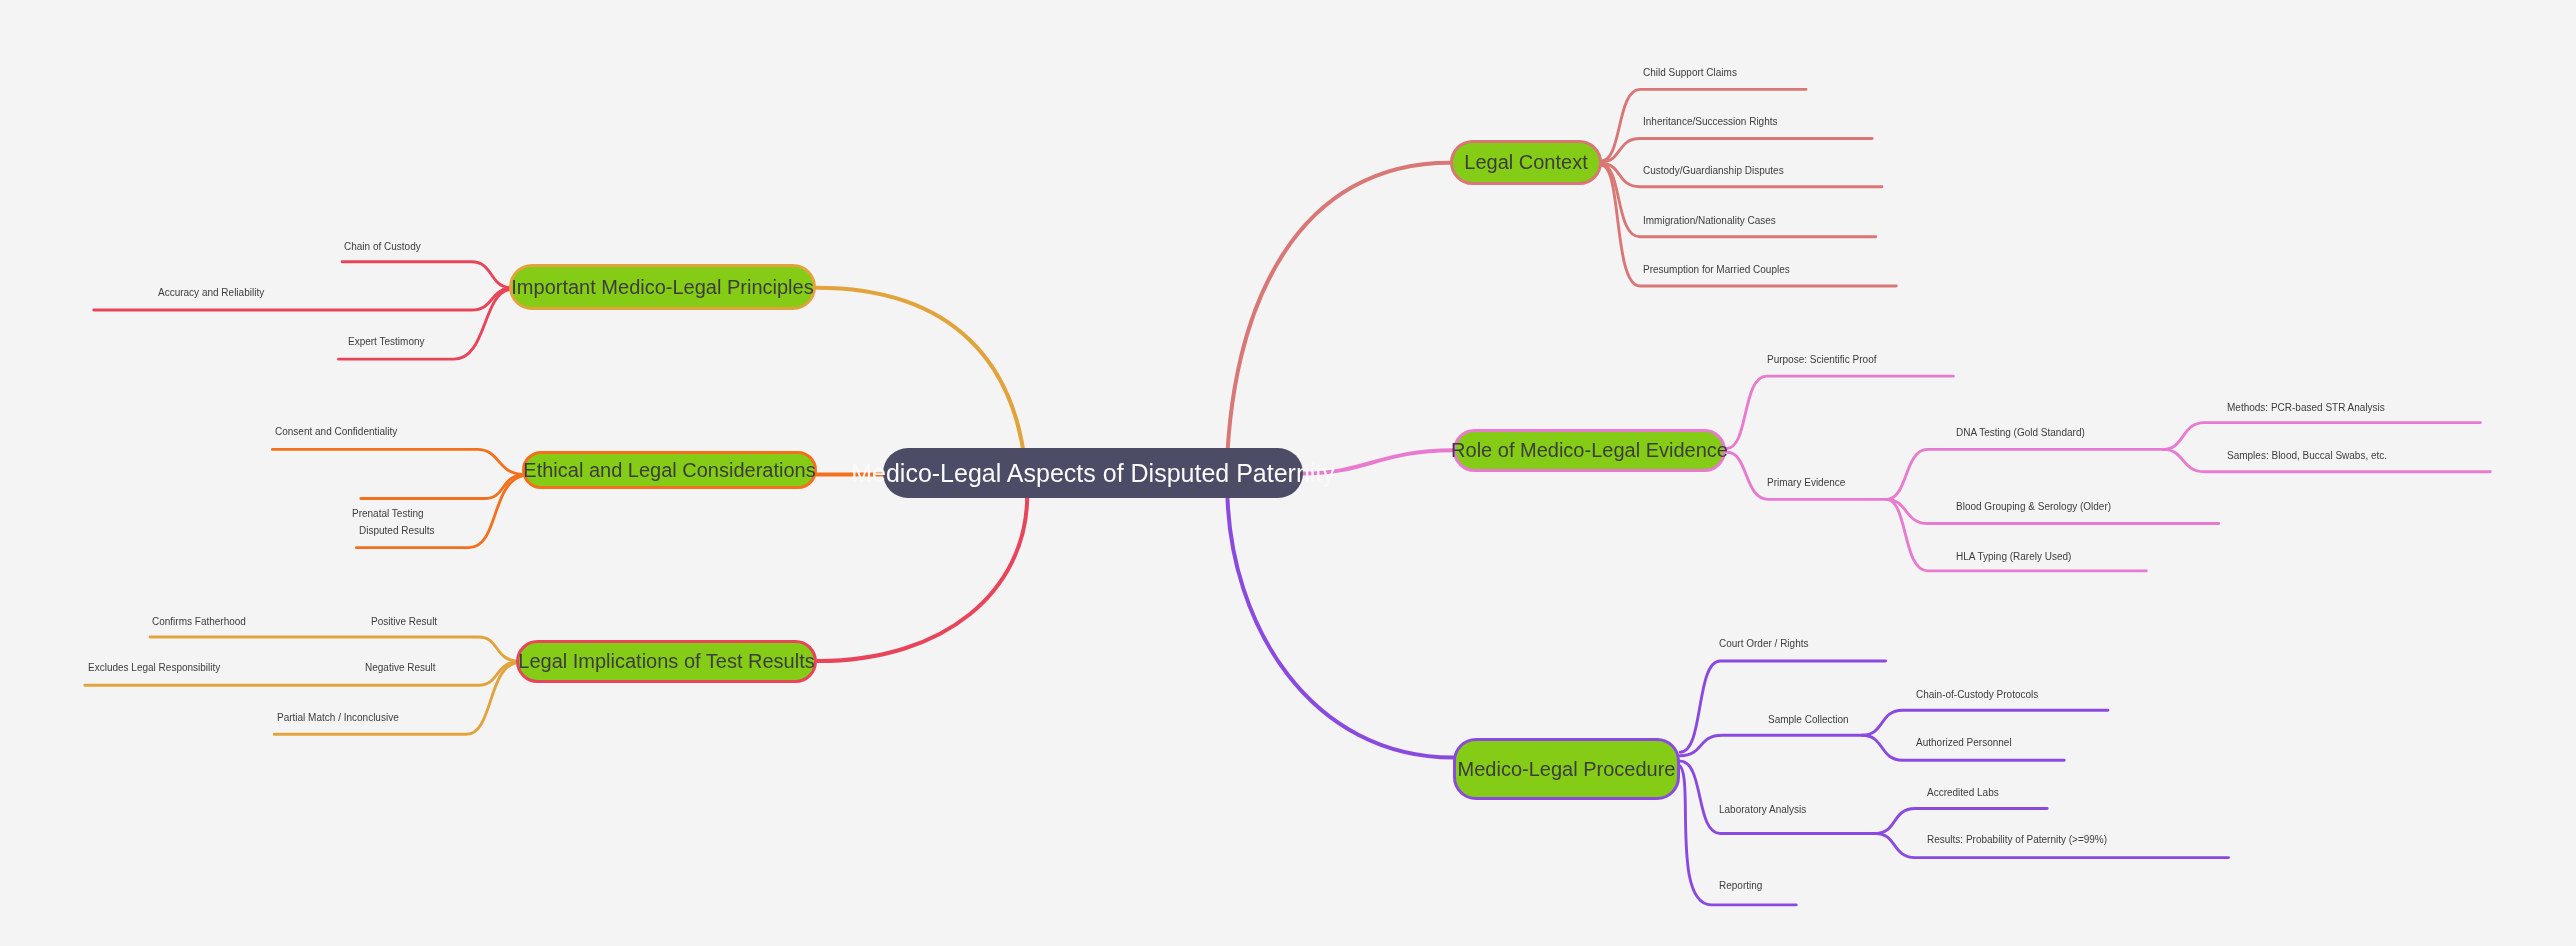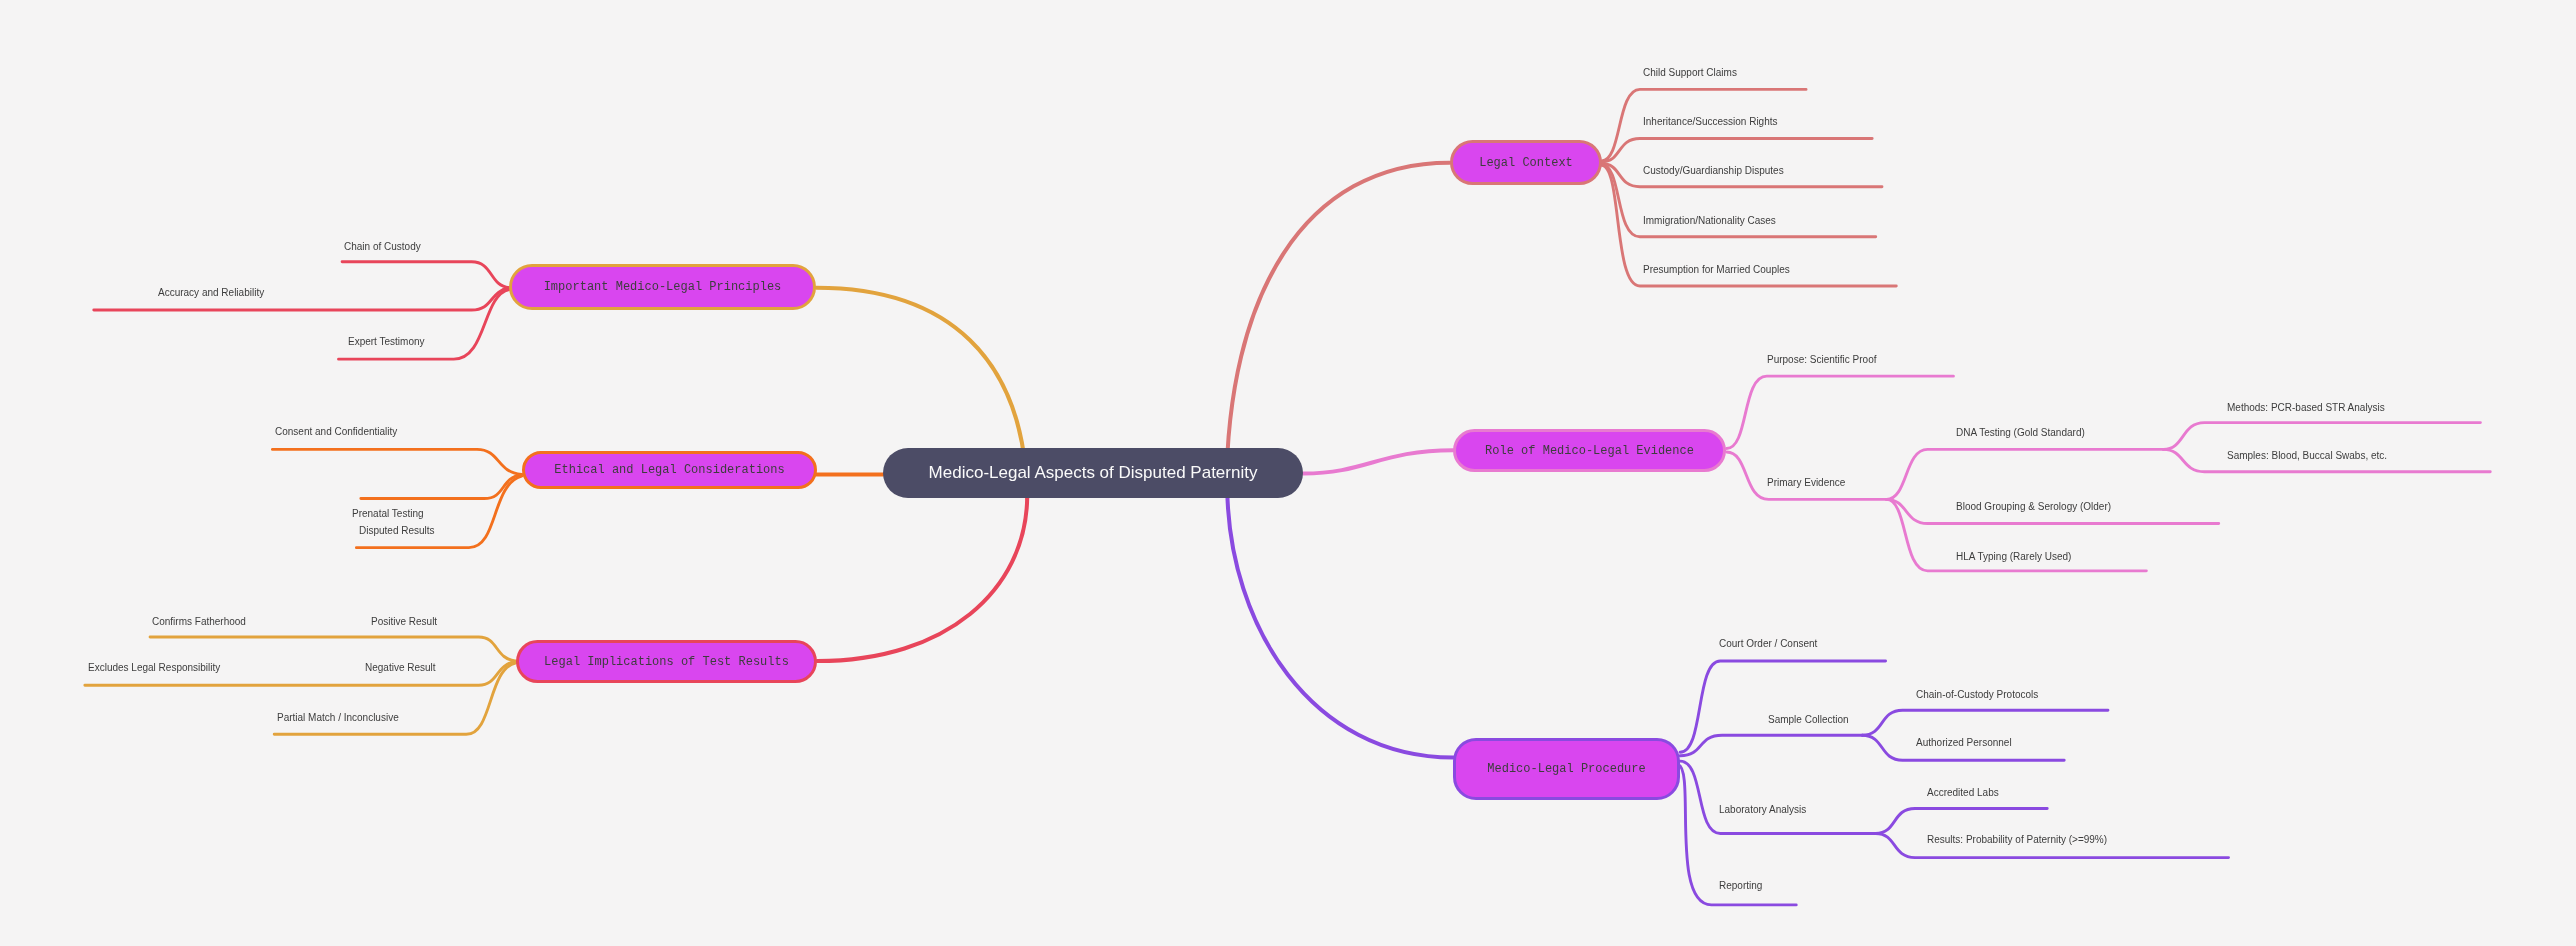--- a/index.html
+++ b/index.html
@@ -2,31 +2,31 @@
 <html style="font-size:14.3px"><head>
 <meta charset="utf-8">
 <style>
   html,body{margin:0;padding:0;background:#f5f4f4;}
   #canvas{position:relative;width:2576px;height:947px;background:#f5f4f4;overflow:hidden;
           font-family:"Liberation Sans",sans-serif;}
   #links{position:absolute;left:0;top:0;z-index:0;}
   #links path{fill:none;stroke-linecap:round;stroke-linejoin:round;}
   .lvl1{stroke-width:4.5px;}
   .lvl2{stroke-width:3.25px;}
-  .node{position:absolute;z-index:2;background:#d946ef;border-radius:23px;box-sizing:border-box;
-        display:flex;align-items:center;justify-content:center;font-size:12px;color:#3d3d3d;
-        white-space:nowrap;cursor:pointer;font-family:Liberation Mono, monospace;}
+  .node{position:absolute;z-index:2;background:#84cc16;border-radius:23px;box-sizing:border-box;
+        display:flex;align-items:center;justify-content:center;font-size:20px;color:#3d3d3d;
+        white-space:nowrap;cursor:pointer;}
   .node.amber{border:3.1px solid #E2A33D;}
   .node.orange{border:3.1px solid #F3701D;}
   .node.red{border:3.1px solid #E8455A;}
   .node.salmon{border:3.1px solid #D97676;}
   .node.pink{border:3.1px solid #E87AD0;}
   .node.purple{border:3.1px solid #8A4AE0;}
   #root-node{position:absolute;z-index:2;background:#4C4C66;border-radius:25px;color:#fafafa;
-        display:flex;align-items:center;justify-content:center;font-size:17px;white-space:nowrap;
+        display:flex;align-items:center;justify-content:center;font-size:25px;white-space:nowrap;
         cursor:pointer;}
   .lbl{position:absolute;z-index:2;font-size:10px;line-height:18px;height:18px;color:#3d3d3d;
        white-space:nowrap;cursor:pointer;}
 </style>
 </head>
 <body>
 
 <div id="canvas">
 
   <svg id="links" width="2576" height="947" viewBox="0 0 2884 1060">
@@ -119,21 +119,21 @@
   <div class="lbl" style="left:1643px;top:261px;">Presumption for Married Couples</div>
 
   <div class="lbl" style="left:1767px;top:351px;">Purpose: Scientific Proof</div>
   <div class="lbl" style="left:1767px;top:474px;">Primary Evidence</div>
   <div class="lbl" style="left:1956px;top:424px;">DNA Testing (Gold Standard)</div>
   <div class="lbl" style="left:2227px;top:399px;">Methods: PCR-based STR Analysis</div>
   <div class="lbl" style="left:2227px;top:447px;">Samples: Blood, Buccal Swabs, etc.</div>
   <div class="lbl" style="left:1956px;top:498px;">Blood Grouping &amp; Serology (Older)</div>
   <div class="lbl" style="left:1956px;top:548px;">HLA Typing (Rarely Used)</div>
 
-  <div class="lbl" style="left:1719px;top:635px;">Court Order / Consent</div>
+  <div class="lbl" style="left:1719px;top:635px;">Court Order / Rights</div>
   <div class="lbl" style="left:1720px;top:711px;margin-left:48px;">Sample Collection</div>
   <div class="lbl" style="left:1916px;top:686px;">Chain-of-Custody Protocols</div>
   <div class="lbl" style="left:1916px;top:734px;">Authorized Personnel</div>
   <div class="lbl" style="left:1719px;top:801px;">Laboratory Analysis</div>
   <div class="lbl" style="left:1927px;top:784px;">Accredited Labs</div>
   <div class="lbl" style="left:1927px;top:831px;">Results: Probability of Paternity (&gt;=99%)</div>
   <div class="lbl" style="left:1719px;top:877px;">Reporting</div>
 
 </div>
 

